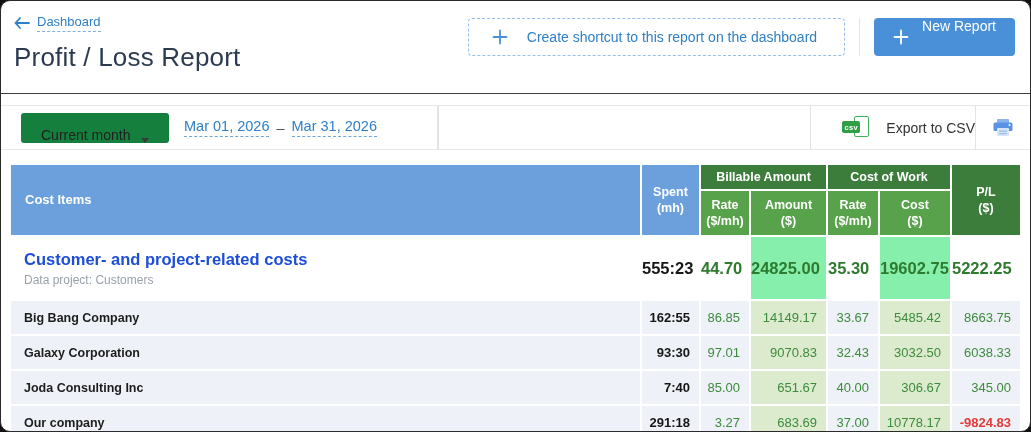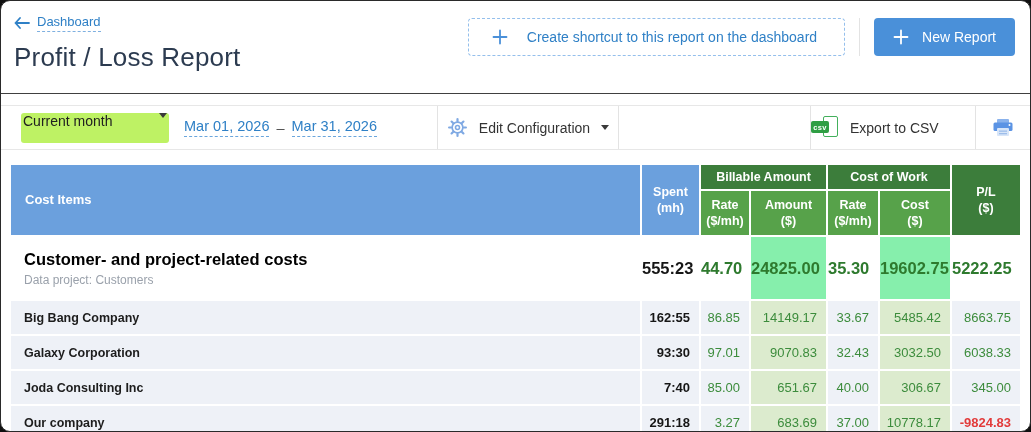--- a/index.html
+++ b/index.html
@@ -26,43 +26,43 @@
   .page-title { margin-top:9px; font-size:26px; font-weight:400; color:#2c3b50; letter-spacing:.2px; }
 
   .header-actions { display:flex; align-items:center; margin-top:4px; }
   .shortcut-btn {
     height:38px; display:flex; align-items:center; gap:19px;
     border:1px dashed #94bfec; border-radius:4px; background:#fff;
     color:#2f80c6; font-size:14px; padding:0 27px 0 23px; cursor:pointer;
   }
   .v-divider { width:1px; height:38px; background:#e3e3e3; margin:0 14px; }
   .new-report-btn {
-    height:38px; display:flex; align-items:center; gap:13px;
+    height:38px; display:flex; gap:13px;
     background:#4a90d9; border:none; border-radius:4px;
     color:#fff; font-size:14px; padding:0 19px; cursor:pointer;
   }
 
   
   .toolbar {
     margin-top:11px; height:45px;
     border-top:1px solid #e7e7e7; border-bottom:1px solid #e7e7e7;
     display:flex; align-items:stretch;
   }
   .tb-sec { display:flex; align-items:center; }
   .tb-div { width:1px; background:#e3e3e3; }
   .tb-left { flex:0 0 436px; padding-left:20px; }
   .tb-config { flex:0 0 180px; justify-content:center; gap:11px; cursor:pointer; }
   .tb-spacer { flex:1; }
-  .tb-export { flex:0 0 164px; justify-content:flex-start; gap:12px; cursor:pointer; }
+  .tb-export { flex:0 0 164px; justify-content:flex-end; gap:17px; cursor:pointer; }
   .tb-print { flex:0 0 54px; justify-content:center; cursor:pointer; }
 
   .period-select {
-    width:148px; height:30px; background:#bef264; border-radius:3px;
-    display:flex; align-items:flex-start; justify-content:space-between;
-    padding:0 2px; font-size:14px; color:#202020; cursor:pointer;
+    width:148px; height:30px; background:#15803d; border-radius:3px;
+    display:flex; align-items:flex-end; justify-content:space-between;
+    padding:0 20px; font-size:14px; color:#202020; cursor:pointer;
   }
   .caret-down { width:0; height:0; border-left:4px solid transparent; border-right:4px solid transparent; border-top:5px solid #3a3a3a; }
   .date-range { margin-left:15px; font-size:14.5px; display:flex; align-items:center; gap:7px; }
   .date-link { color:#2f80c6; border-bottom:1px dashed #6aa6dd; padding-bottom:2px; cursor:pointer; }
   .date-sep { color:#555; }
   .config-label, .export-label { font-size:14px; color:#333; }
 
   
   .table-wrap { margin: 13px 8px 0 8px; }
   table.report { width:100%; border-collapse:separate; border-spacing:2px; table-layout:fixed; }
@@ -70,21 +70,21 @@
   .th-blue { background:#6ba0dd; }
   .th-grp  { background:#3c7d3b; height:24px; }
   .th-sub  { background:#57a24a; height:44px; }
   .th-name { text-align:left; padding-left:14px; font-size:13px; }
 
   td { vertical-align:middle; }
   .num { text-align:right; padding-right:9px; font-size:13px; }
   .name-cell { text-align:left; padding-left:13px; }
 
   tr.summary td { background:#fff; height:62px; }
-  tr.summary .sum-name { color:#000000; font-weight:bold; font-size:16.5px; }
+  tr.summary .sum-name { color:#1d4ed8; font-weight:bold; font-size:16.5px; }
   tr.summary .sum-sub { color:#9aa1ab; font-size:12px; margin-top:4px; }
   tr.summary .num { font-size:16.5px; font-weight:bold; color:#2e7a2e; }
   tr.summary .spent { color:#161616; }
   tr.summary .tint { background:#86efac; }
 
   tr.row td { background:#eef1f7; height:33px; color:#1d1d1d; }
   tr.row .name-cell { font-weight:bold; font-size:12.5px; }
   tr.row .spent { font-weight:bold; color:#161616; }
   tr.row .green-val { color:#3c8c3c; }
   tr.row .tint { background:#dcebce; }
@@ -145,40 +145,20 @@
       </div>
       <div class="date-range">
         <span class="date-link">Mar 01, 2026</span>
         <span class="date-sep">–</span>
         <span class="date-link">Mar 31, 2026</span>
       </div>
     </div>
 
     <div class="tb-div"></div>
 
-    <div class="tb-sec tb-config">
-      <span class="icon">
-        <svg width="21" height="21" viewBox="0 0 20 20" fill="none" stroke="#7fa9e3">
-          <circle cx="10" cy="10" r="5.1" stroke-width="1.6"></circle>
-          <circle cx="10" cy="10" r="1.9" stroke-width="1.5"></circle>
-          <g stroke-width="2.1" stroke-linecap="round">
-            <path d="M16 10 H18"></path>
-              <path d="M14.24 14.24 L15.66 15.66"></path>
-              <path d="M10 16 V18"></path>
-            <path d="M5.76 14.24 L4.34 15.66"></path>
-              <path d="M4 10 H2"></path>
-              <path d="M5.76 5.76 L4.34 4.34"></path>
-            <path d="M10 4 V2"></path>
-              <path d="M14.24 5.76 L15.66 4.34"></path>
-          </g>
-        </svg>
-      </span>
-      <span class="config-label">Edit Configuration</span>
-      <span class="caret-down"></span>
-    </div>
 
     <div class="tb-div"></div>
     <div class="tb-sec tb-spacer"></div>
     <div class="tb-div"></div>
 
     <div class="tb-sec tb-export">
       <span class="csv-icon icon">
         <span class="csv-sheet"></span>
         <span class="csv-badge">csv</span>
       </span>

